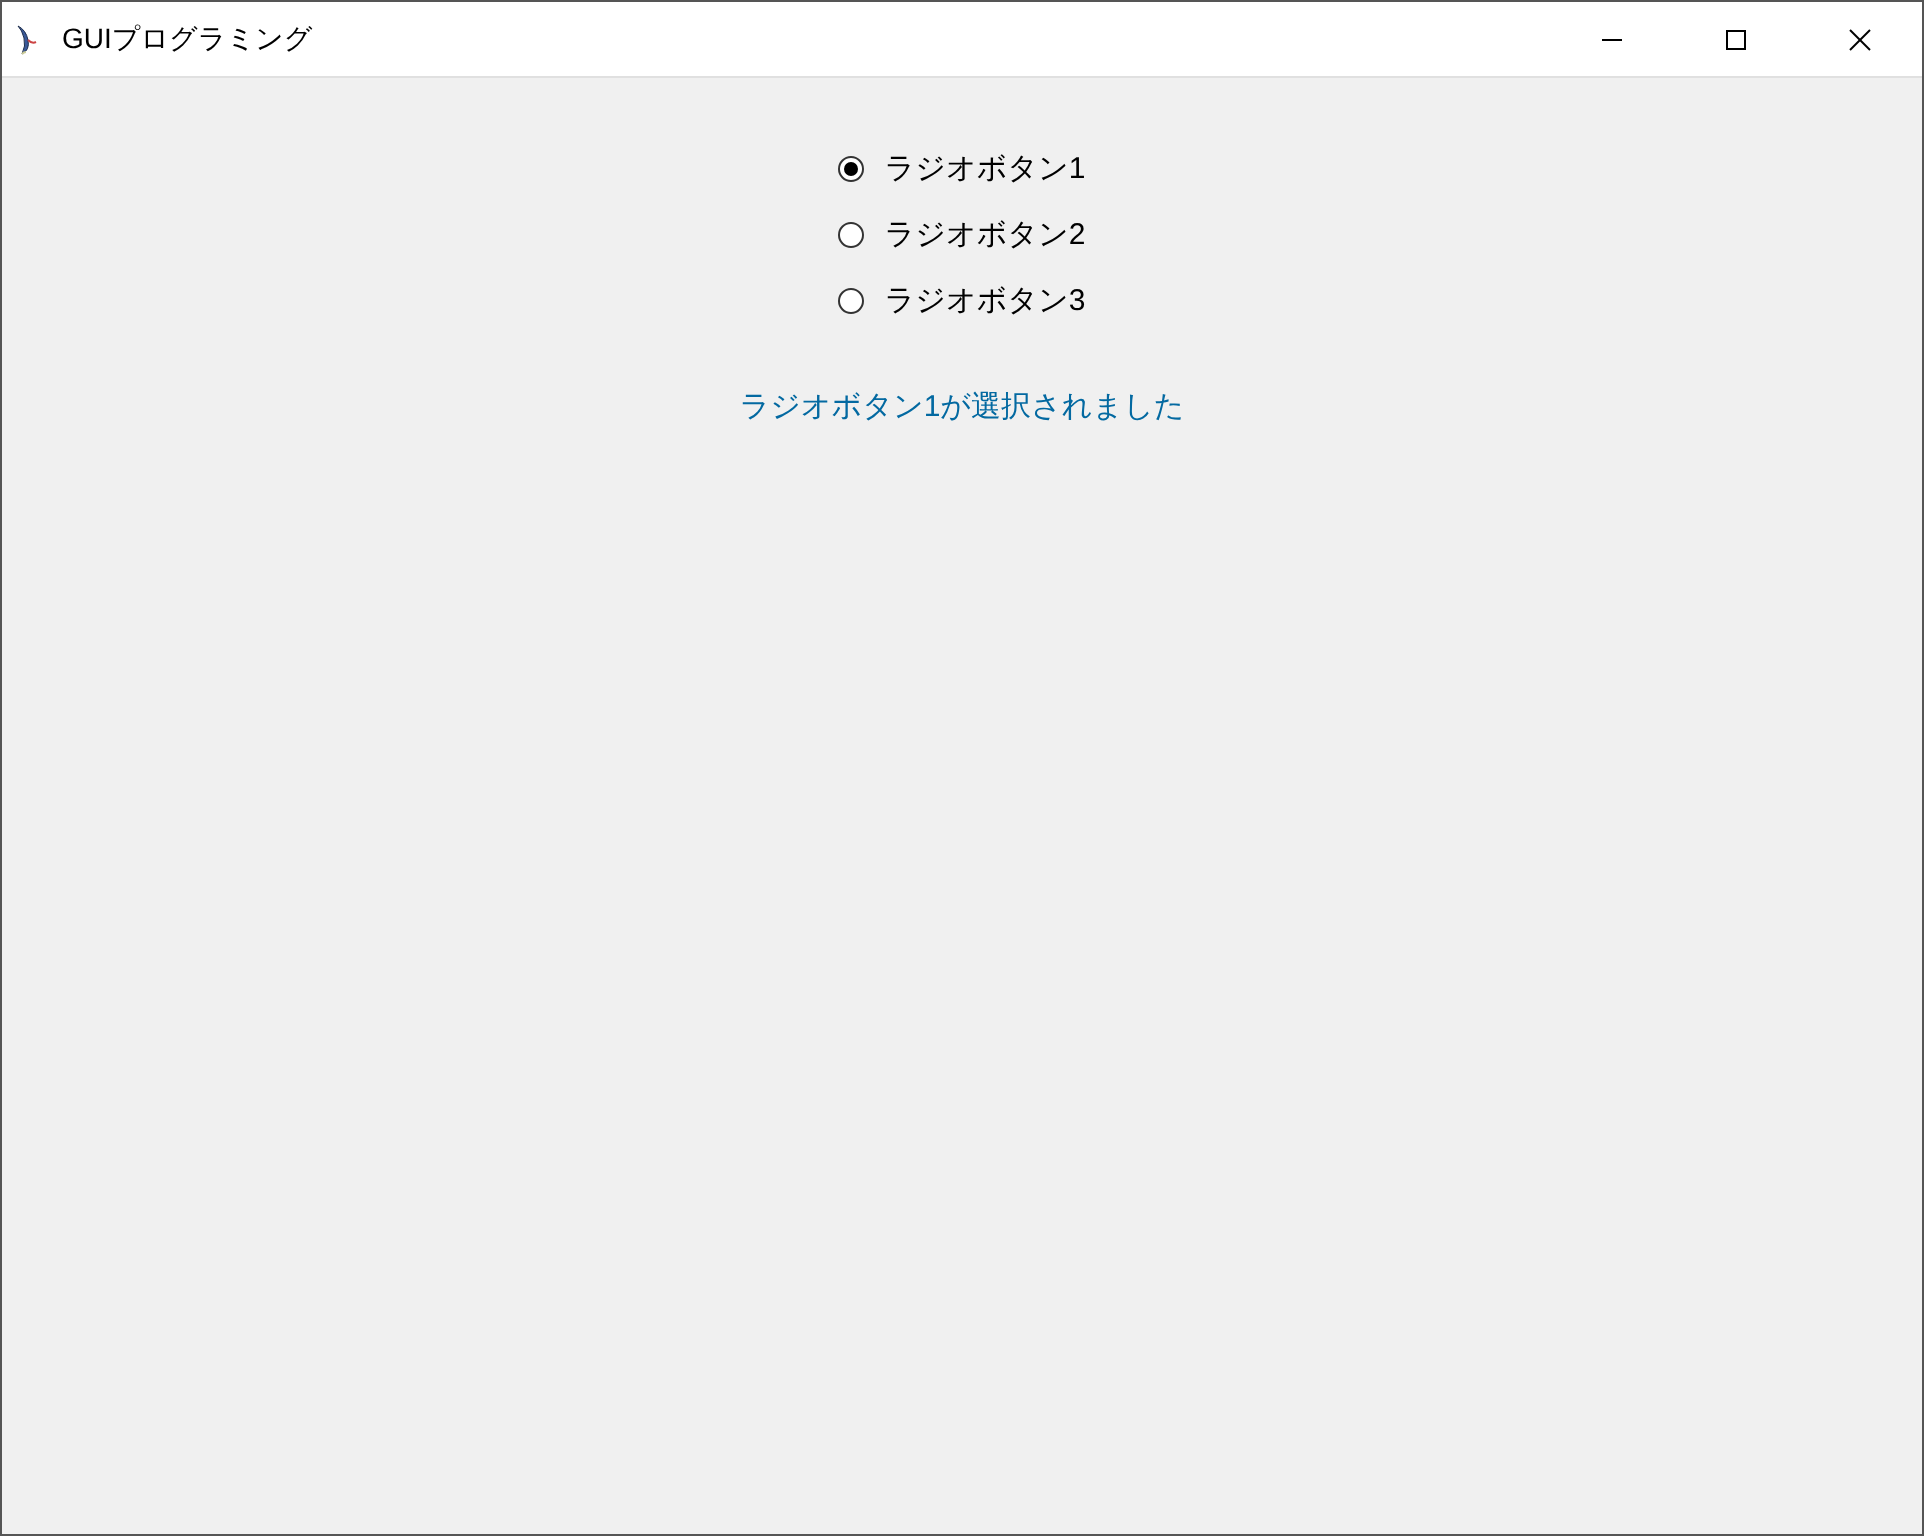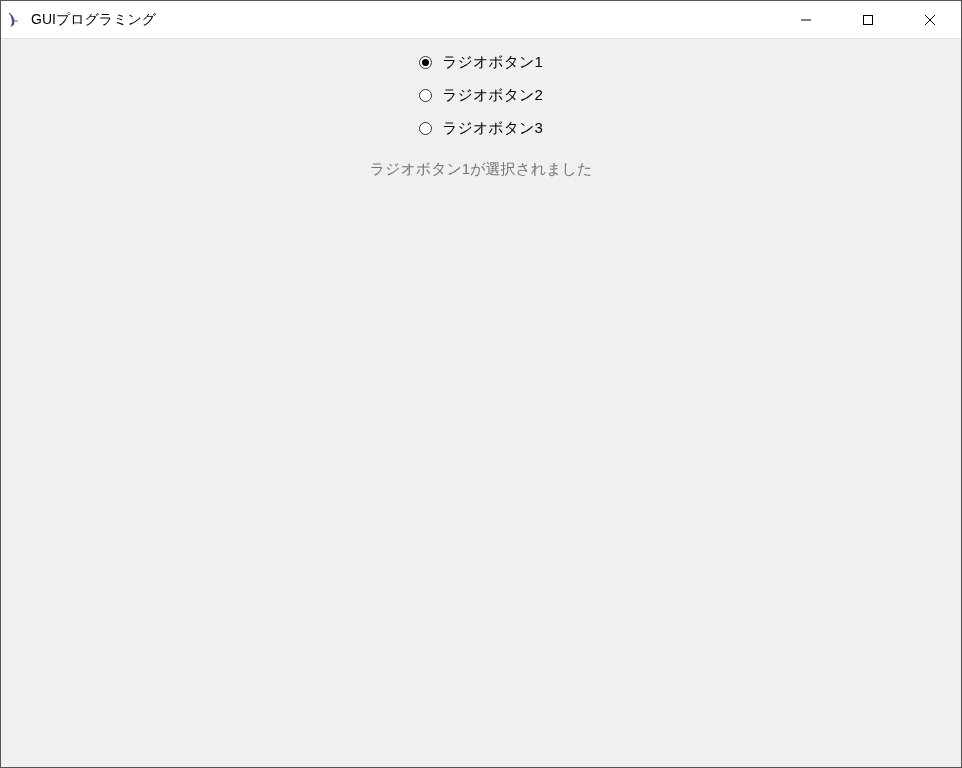--- a/index.html
+++ b/index.html
@@ -63,21 +63,21 @@
       stroke: #000;
       fill: none;
     }
     
     .content {
       flex: 1;
       background: #f0f0f0;
       display: flex;
       flex-direction: column;
       align-items: center;
-      padding-top: 14px;
+      padding-top: 36px;
     }
     
     .radio-row {
       display: flex;
       align-items: center;
       margin-bottom: 14px;
       cursor: pointer;
       font-size: 15px;
       color: #000;
     }
@@ -97,22 +97,22 @@
     .radio-indicator.selected::after {
       content: '';
       width: 7px;
       height: 7px;
       border-radius: 50%;
       background: #000;
     }
     
     .status-label {
       font-size: 15px;
-      color: #737373;
-      margin-top: 8px;
+      color: #0369a1;
+      margin-top: 20px;
     }
   </style>
 </head>
 <body>
 
 <div class="window">
   <div class="titlebar">
     <span class="titlebar-icon">
       <svg viewBox="0 0 18 18" width="18" height="18">
         <path d="M 4 2 Q 8 4 9 9 Q 10 14 6 16 Q 8 12 7 8 Q 6 4 4 2 Z" fill="#3b5998" stroke="#1a2b4a" stroke-width="0.5"></path>

